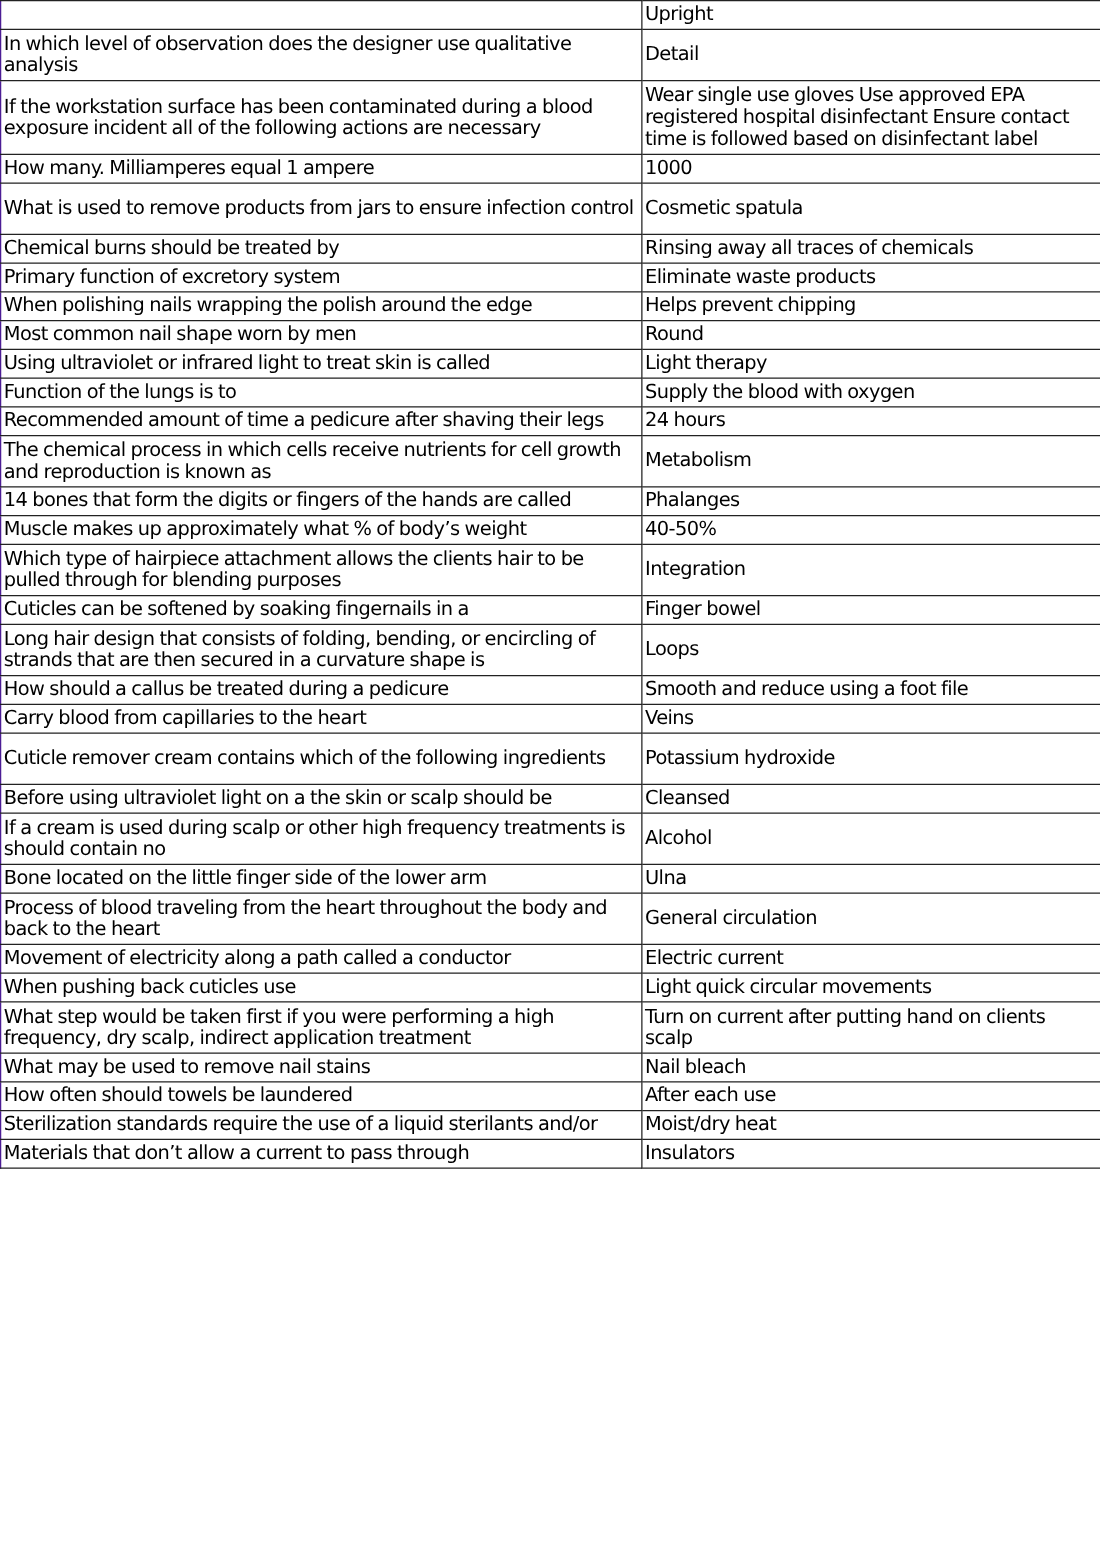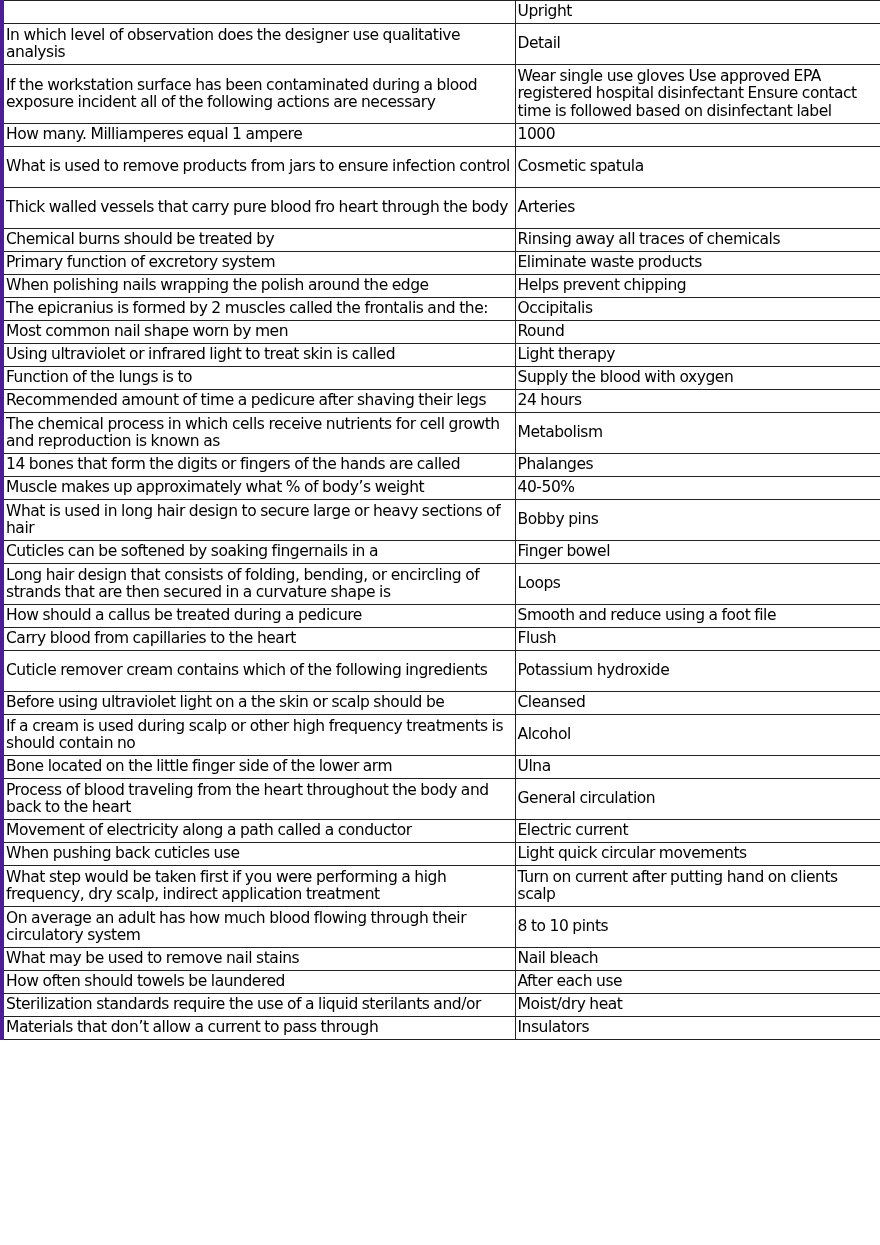--- a/index.html
+++ b/index.html
@@ -28,21 +28,21 @@
       font-size: 15.5px;
       line-height: 17.5px;
       vertical-align: middle;
       letter-spacing: -0.45px;
       word-spacing: -0.5px;
       height: 22px;
       overflow: hidden;
     }
     table.qa tr.two td { height: 40px; }
     table.qa tr.three td { height: 58px; }
-    table.qa td.q { border-left: 4px solid #4c1d95; }
+    table.qa td.q { border-left: 1px solid #4c1d95; }
     table.qa td.a { border-right: 1px solid #222; }
   </style>
 </head>
 <body>
 
 <table class="qa">
   <colgroup>
     <col class="q">
     <col class="a">
   </colgroup>
@@ -60,39 +60,31 @@
         <td class="a">Wear single use gloves Use approved EPA registered hospital disinfectant Ensure contact time is followed based on disinfectant label</td>
       </tr>
       <tr>
         <td class="q">How many. Milliamperes equal 1 ampere</td>
         <td class="a">1000</td>
       </tr>
       <tr class="two">
         <td class="q">What is used to remove products from jars to ensure infection control</td>
         <td class="a">Cosmetic spatula</td>
       </tr>
-      <tr class="two">
-        <td class="q">Thick walled vessels that carry pure blood fro heart through the body</td>
-        <td class="a">Arteries</td>
-      </tr>
       <tr>
         <td class="q">Chemical burns should be treated by</td>
         <td class="a">Rinsing away all traces of chemicals</td>
       </tr>
       <tr>
         <td class="q">Primary function of excretory system</td>
         <td class="a">Eliminate waste products</td>
       </tr>
       <tr>
         <td class="q">When polishing nails wrapping the polish around the edge</td>
         <td class="a">Helps prevent chipping</td>
-      </tr>
-      <tr>
-        <td class="q">The epicranius is formed by 2 muscles called the frontalis and the:</td>
-        <td class="a">Occipitalis</td>
       </tr>
       <tr>
         <td class="q">Most common nail shape worn by men</td>
         <td class="a">Round</td>
       </tr>
       <tr>
         <td class="q">Using ultraviolet or infrared light to treat skin is called</td>
         <td class="a">Light therapy</td>
       </tr>
       <tr>
@@ -109,38 +101,38 @@
       </tr>
       <tr>
         <td class="q">14 bones that form the digits or fingers of the hands are called</td>
         <td class="a">Phalanges</td>
       </tr>
       <tr>
         <td class="q">Muscle makes up approximately what % of body’s weight</td>
         <td class="a">40-50%</td>
       </tr>
       <tr class="two">
-        <td class="q">What is used in long hair design to secure large or heavy sections of hair</td>
-        <td class="a">Bobby pins</td>
+        <td class="q">Which type of hairpiece attachment allows the clients hair to be pulled through for blending purposes</td>
+        <td class="a">Integration</td>
       </tr>
       <tr>
         <td class="q">Cuticles can be softened by soaking fingernails in a</td>
         <td class="a">Finger bowel</td>
       </tr>
       <tr class="two">
         <td class="q">Long hair design that consists of folding, bending, or encircling of strands that are then secured in a curvature shape is</td>
         <td class="a">Loops</td>
       </tr>
       <tr>
         <td class="q">How should a callus be treated during a pedicure</td>
         <td class="a">Smooth and reduce using a foot file</td>
       </tr>
       <tr>
         <td class="q">Carry blood from capillaries to the heart</td>
-        <td class="a">Flush</td>
+        <td class="a">Veins</td>
       </tr>
       <tr class="two">
         <td class="q">Cuticle remover cream contains which of the following ingredients</td>
         <td class="a">Potassium hydroxide</td>
       </tr>
       <tr>
         <td class="q">Before using ultraviolet light on a the skin or scalp should be</td>
         <td class="a">Cleansed</td>
       </tr>
       <tr class="two">
@@ -160,24 +152,20 @@
         <td class="a">Electric current</td>
       </tr>
       <tr>
         <td class="q">When pushing back cuticles use</td>
         <td class="a">Light quick circular movements</td>
       </tr>
       <tr class="two">
         <td class="q">What step would be taken first if you were performing a high frequency, dry scalp, indirect application treatment</td>
         <td class="a">Turn on current after putting hand on clients scalp</td>
       </tr>
-      <tr class="two">
-        <td class="q">On average an adult has how much blood flowing through their circulatory system</td>
-        <td class="a">8 to 10 pints</td>
-      </tr>
       <tr>
         <td class="q">What may be used to remove nail stains</td>
         <td class="a">Nail bleach</td>
       </tr>
       <tr>
         <td class="q">How often should towels be laundered</td>
         <td class="a">After each use</td>
       </tr>
       <tr>
         <td class="q">Sterilization standards require the use of a liquid sterilants and/or</td>

